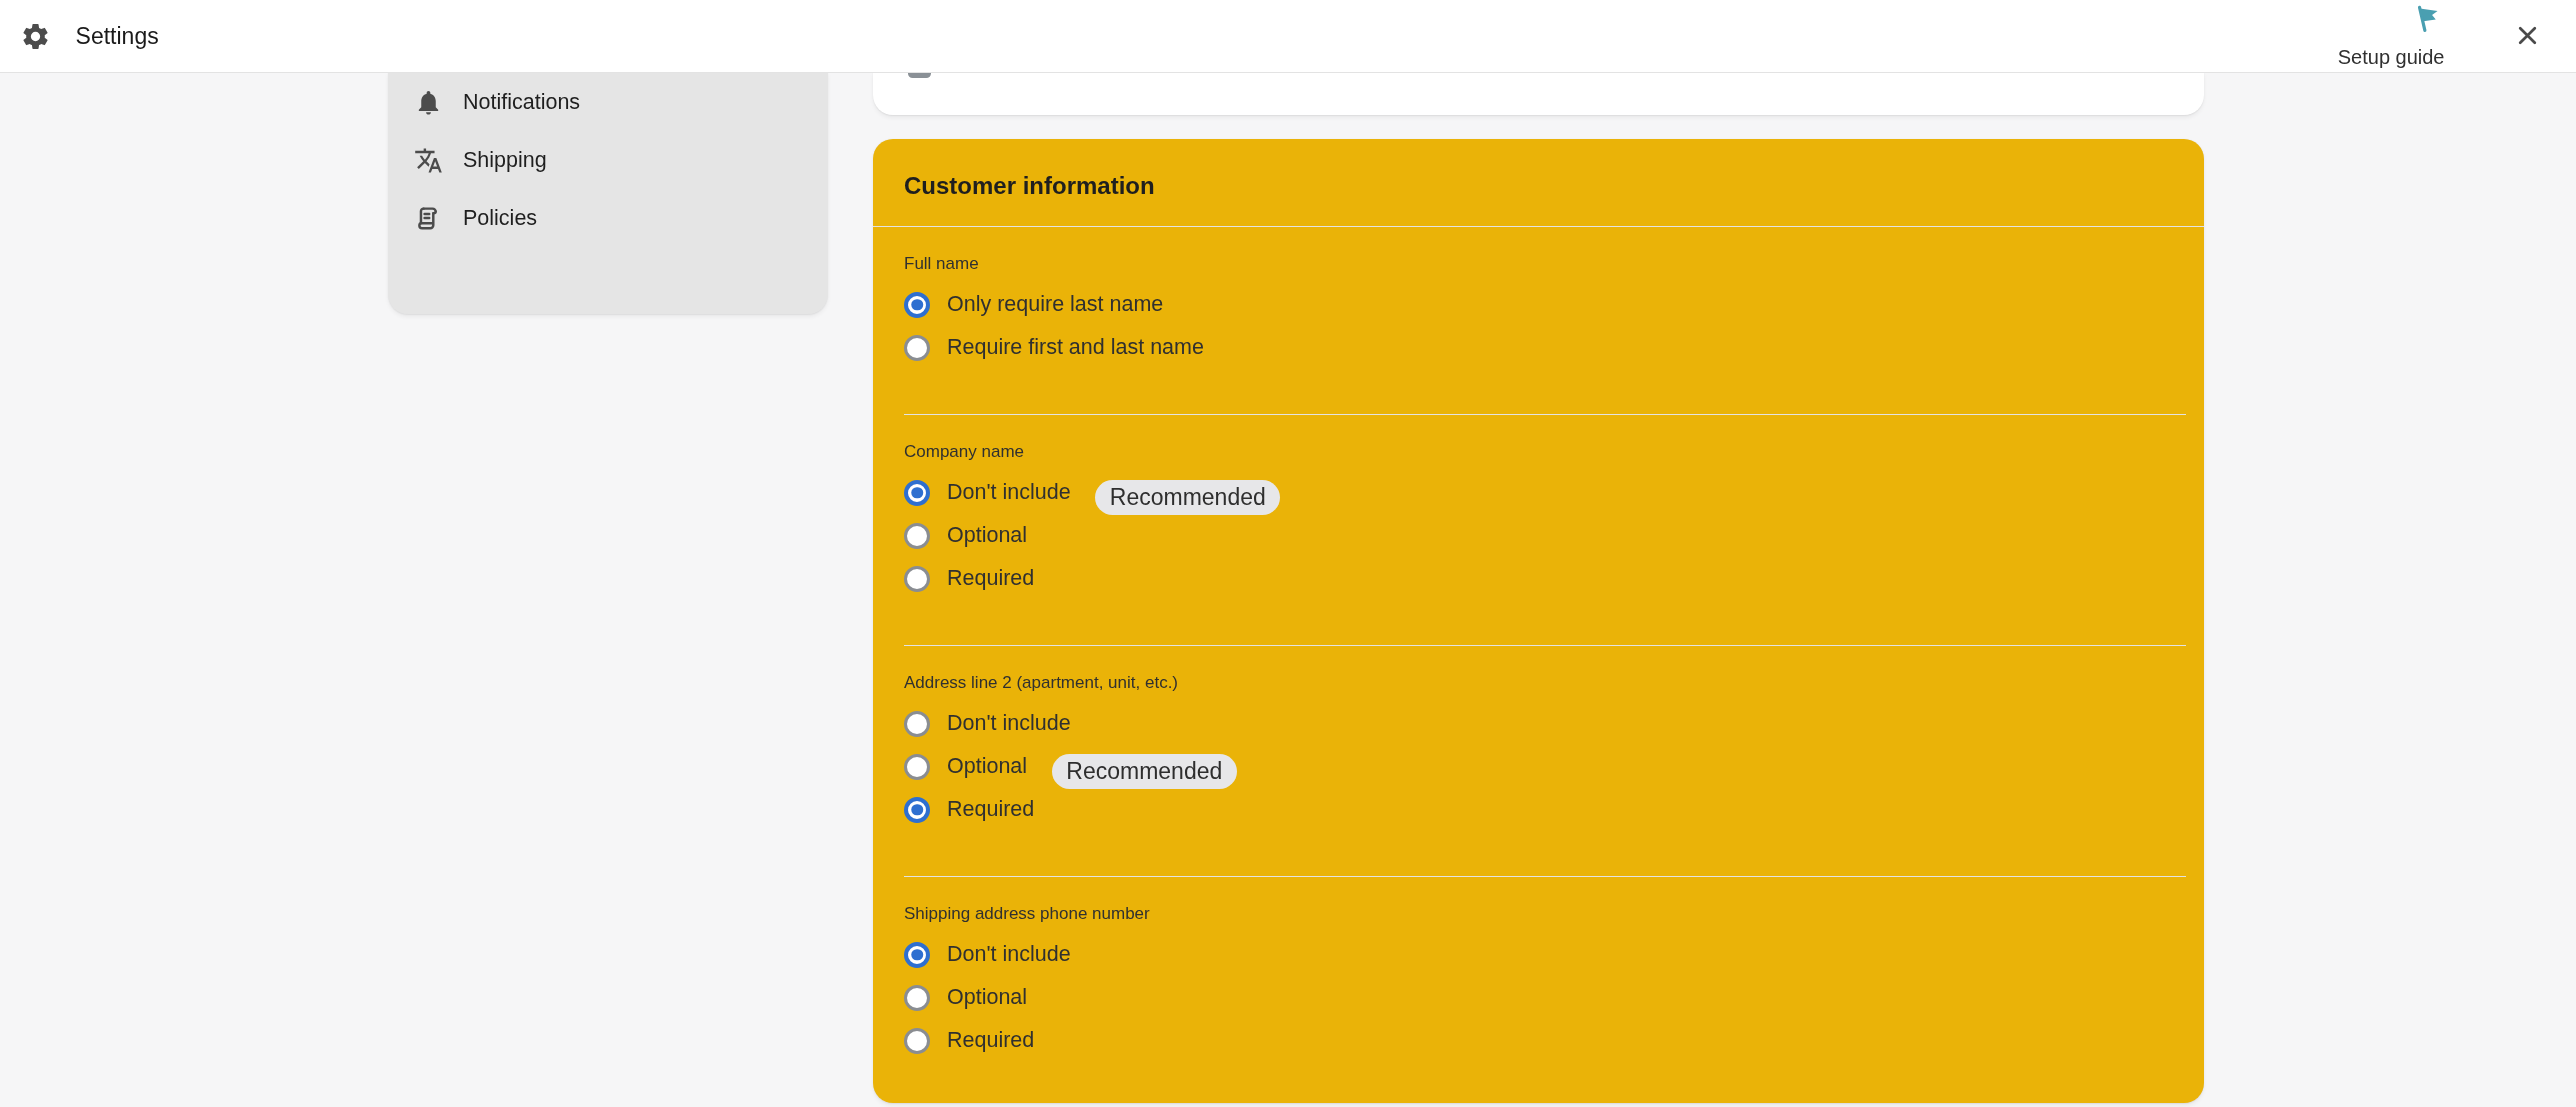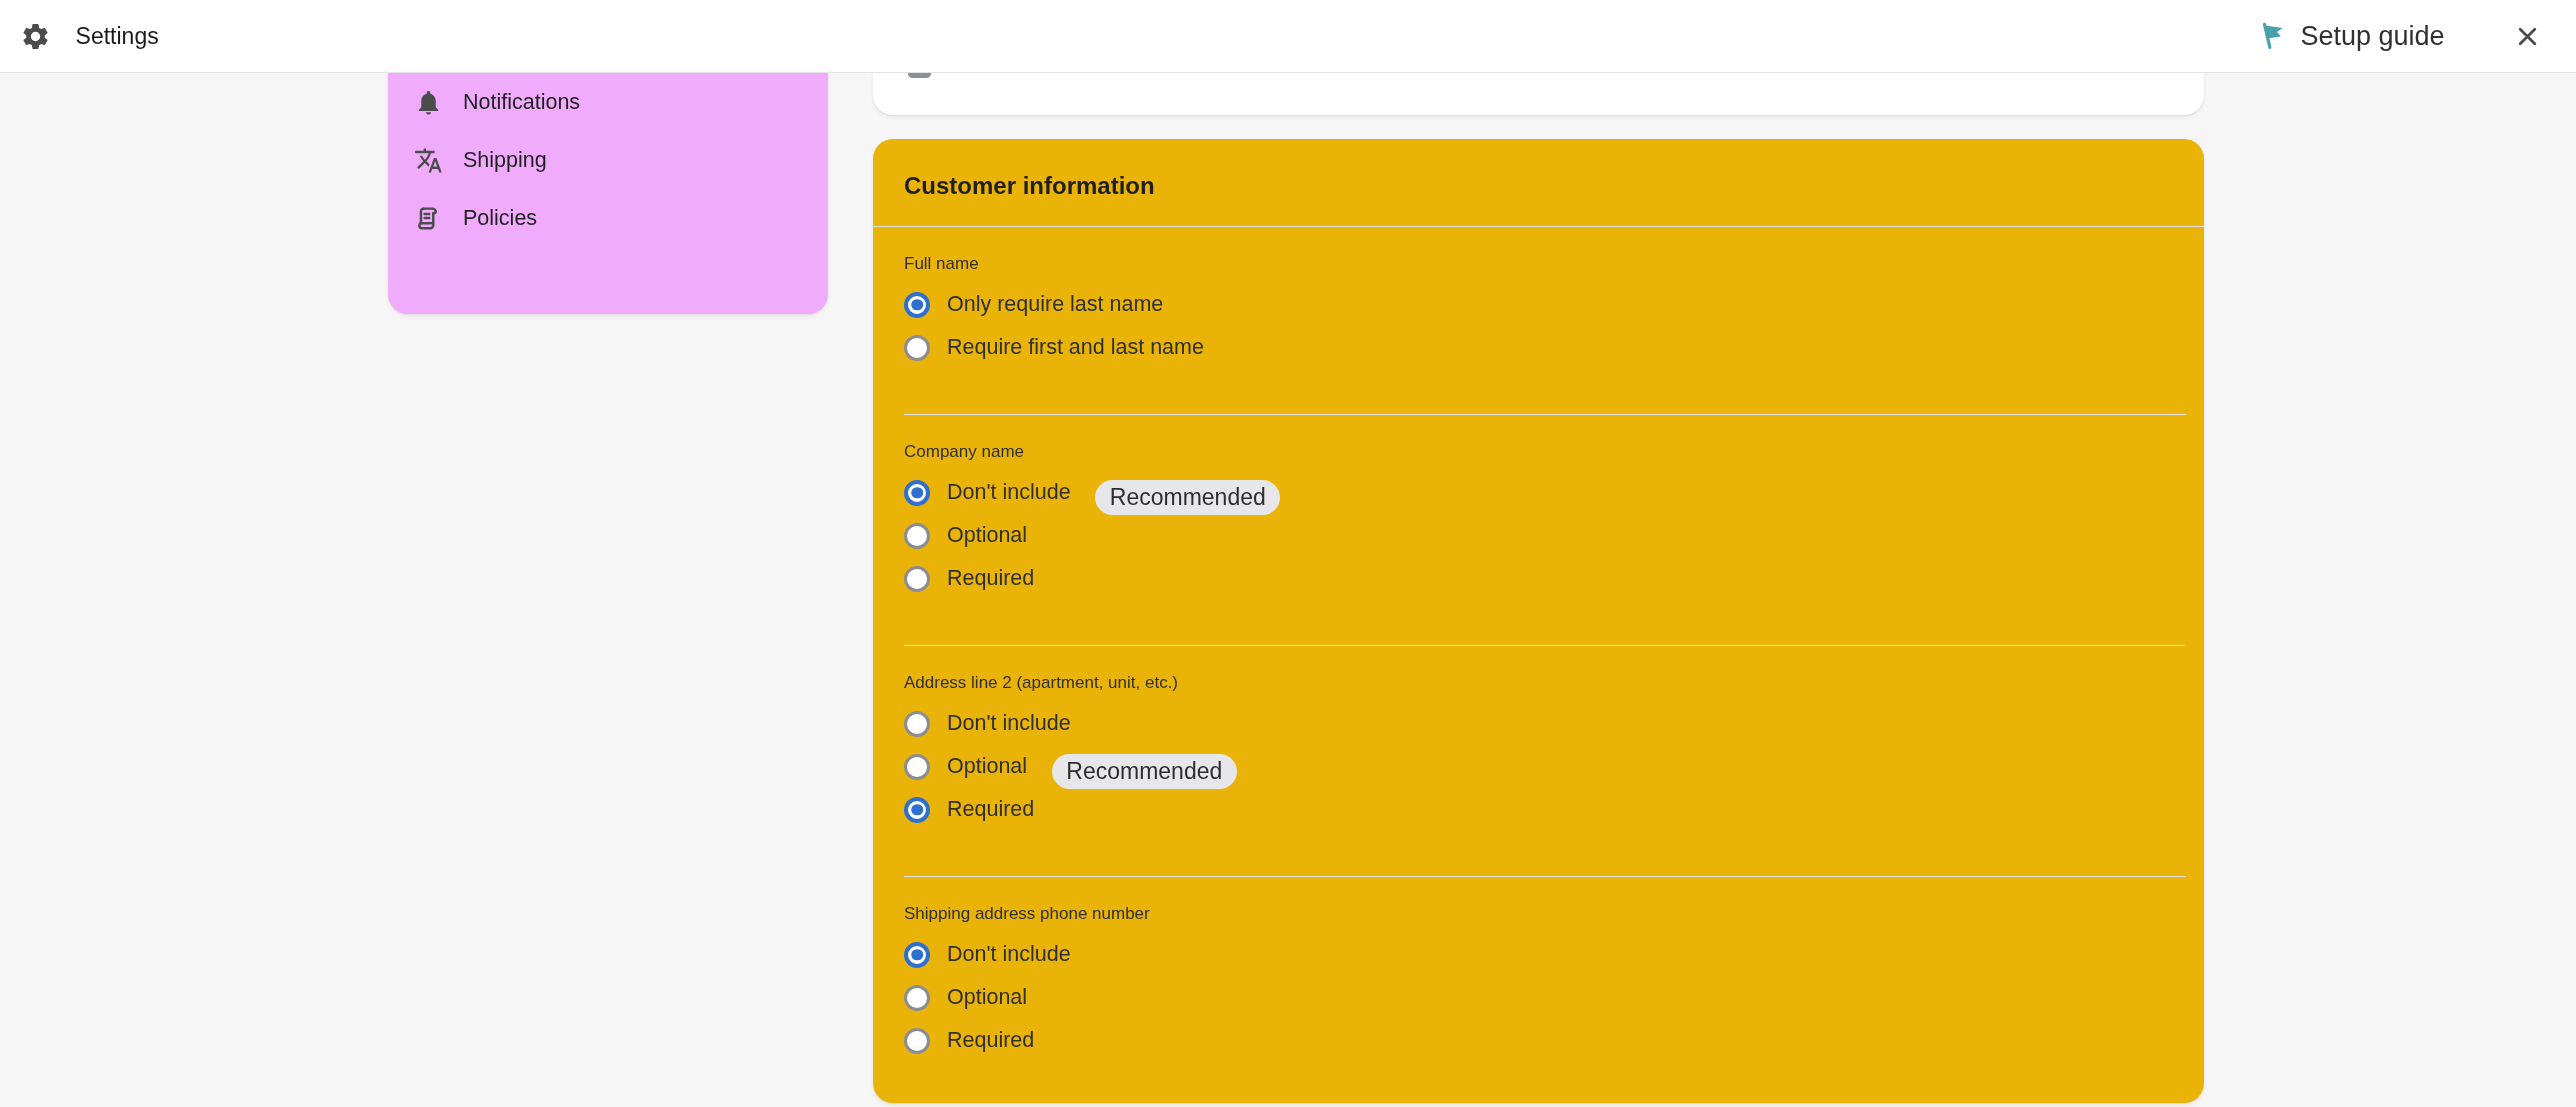--- a/index.html
+++ b/index.html
@@ -16,33 +16,33 @@
   .topbar{
     position:absolute;left:0;top:0;width:2576px;height:73px;
     background:#ffffff;border-bottom:1.5px solid #e3e3e3;
     display:flex;align-items:center;box-sizing:border-box;
     padding:0 31.5px 0 20px;z-index:10;
   }
   .topbar .gear{width:31px;height:31px;flex:none;}
   .topbar-title{font-size:23px;font-weight:400;color:#1a1a1a;margin-left:24.6px;}
   .topbar-right{margin-left:auto;display:flex;align-items:center;}
   .setup-guide{
-    display:flex;align-items:center;gap:10.8px;border:none;background:transparent;
-    font-family:inherit;font-size:27px;color:#303030;cursor:pointer;padding:0;
+    display:flex;align-items:flex-end;gap:10.8px;border:none;background:transparent;
+    font-family:inherit;font-size:20px;color:#303030;cursor:pointer;padding:0;flex-direction:column;
   }
   .setup-guide .flag{width:32px;height:32px;flex:none;}
   .close-btn{
     margin-left:66px;width:34px;height:34px;border:none;background:transparent;
     display:flex;align-items:center;justify-content:center;cursor:pointer;padding:0;
   }
 
   
   .sidebar-card{
     position:absolute;left:388px;top:73px;width:440px;height:241px;
-    background:#f0abfc;border-radius:0 0 20px 20px;box-sizing:border-box;
+    background:#e5e5e5;border-radius:0 0 20px 20px;box-sizing:border-box;
     box-shadow:0 2.3px 4.6px rgba(0,0,0,.05),0 0.8px 1.5px rgba(0,0,0,.06);
   }
   .nav-item{
     height:58px;display:flex;align-items:center;gap:19px;
     padding:0 15.4px 0 25px;cursor:pointer;
   }
   .nav-item .nav-icon{width:31px;height:31px;flex:none;display:flex;align-items:center;justify-content:center;}
   .nav-item .nav-label{font-size:21.5px;color:#1f1f1f;}
 
   

